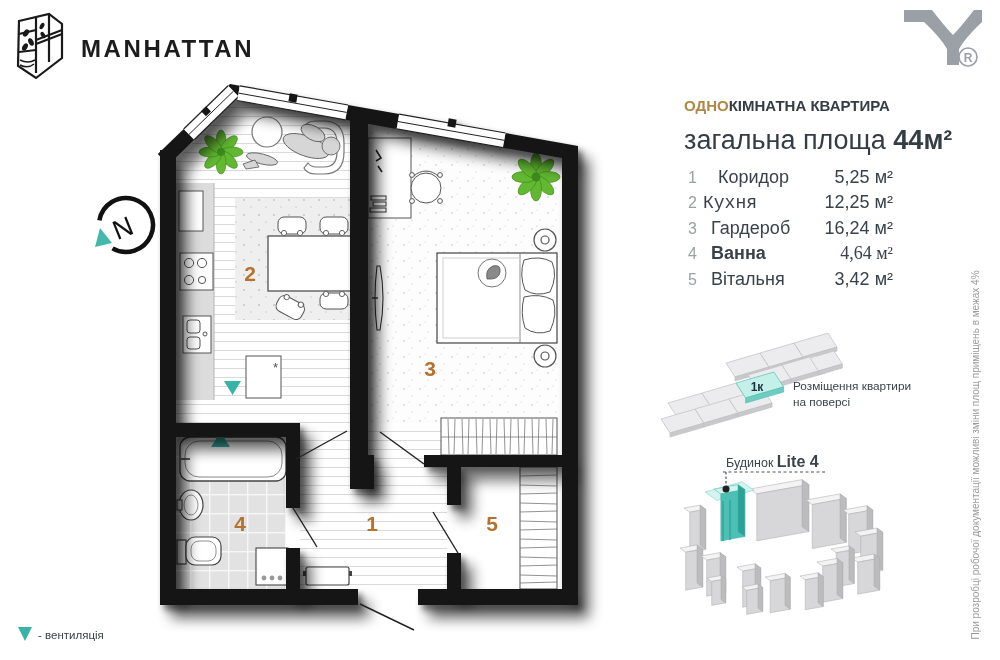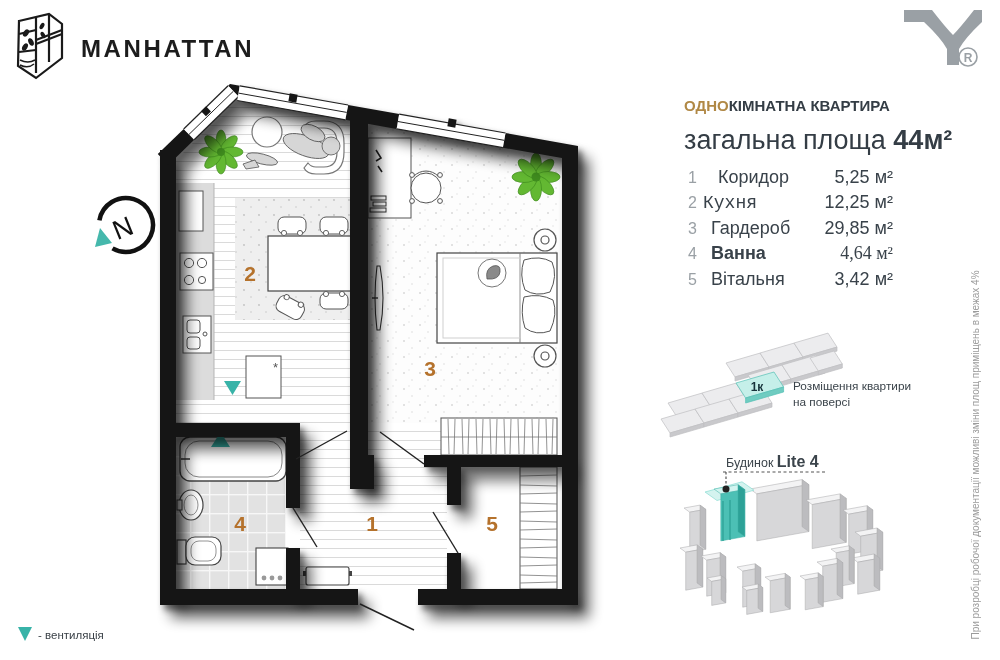--- a/index.html
+++ b/index.html
@@ -533,21 +533,21 @@
 
   <div style="display:flex;height:25.4px;align-items:baseline;">
       <span style="width:14px;text-align:right;color:#9aa0a5;font-size:16px;">2</span>
       <span style="margin-left:6px;font-family:Liberation Mono, monospace;">Кухня</span>
       <span style="margin-left:auto;">12,25 м²</span>
     </div>
 
   <div style="display:flex;height:25.4px;align-items:baseline;">
       <span style="width:14px;text-align:right;color:#9aa0a5;font-size:16px;">3</span>
       <span style="margin-left:14px;">Гардероб</span>
-      <span style="margin-left:auto;">29,85 м²</span>
+      <span style="margin-left:auto;">16,24 м²</span>
     </div>
 
   <div style="display:flex;height:25.4px;align-items:baseline;">
       <span style="width:14px;text-align:right;color:#9aa0a5;font-size:16px;">4</span>
       <span style="margin-left:14px;font-weight:bold;">Ванна</span>
       <span style="margin-left:auto;font-family:Liberation Serif, serif;">4,64 м²</span>
     </div>
 
   <div style="display:flex;height:25.4px;align-items:baseline;">
       <span style="width:14px;text-align:right;color:#9aa0a5;font-size:16px;">5</span>

